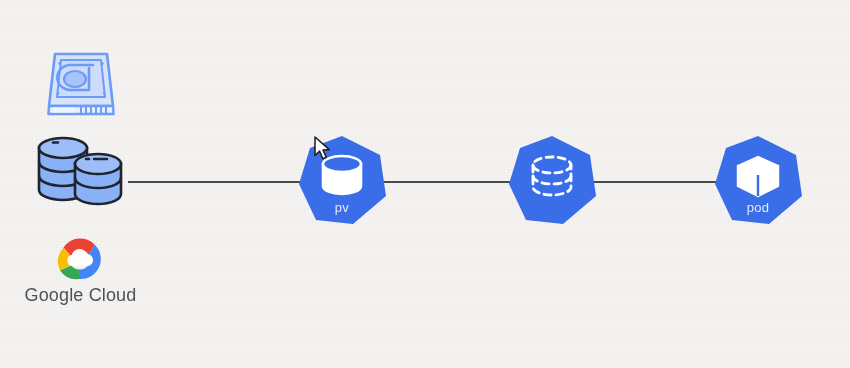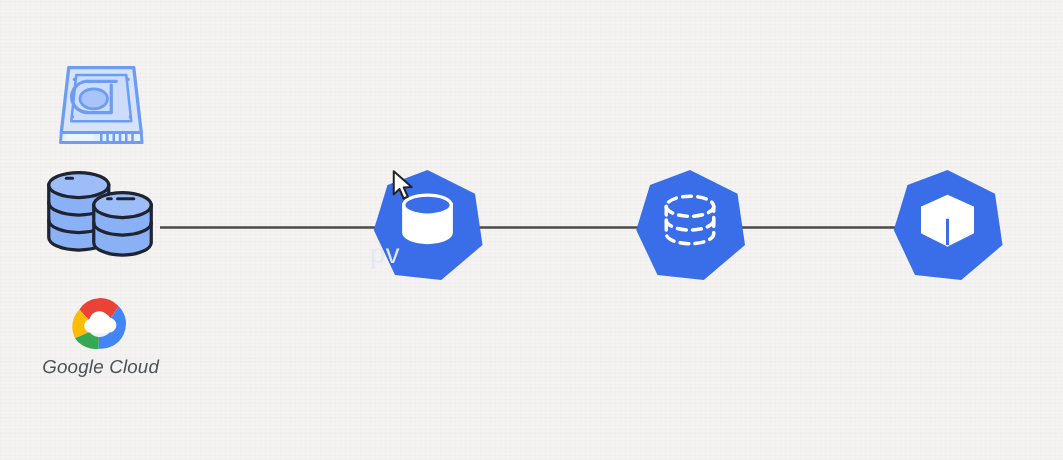--- a/index.html
+++ b/index.html
@@ -57,45 +57,44 @@
     margin-top: 26px;
     text-align: center;
   }
   .gcp-logo {
     display: block;
     margin: 0 auto;
   }
   .gcp-wordmark {
     margin-top: 5px;
     font-family: "Liberation Sans", sans-serif;
-    font-size: 15px;
+    font-size: 18px;
     letter-spacing: 0.15px;
     color: #4b5358;
     white-space: nowrap;
-    font-style: italic;
   }
 
   
   .node {
     position: absolute;
     width: 92px;
     height: 92px;
   }
   .node svg {
     display: block;
     overflow: visible;
   }
   .node-label {
     position: absolute;
     left: 0;
     right: 0;
     bottom: 12px;
-    text-align: left;
+    text-align: center;
     font-family: "Liberation Sans", sans-serif;
-    font-size: 22px;
+    font-size: 13px;
     color: #e4e8f5;
     letter-spacing: 0.3px;
     line-height: 1;
     pointer-events: none;
   }
 
   #node-pv  { left: 296px; top: 134px; }
   #node-pvc { left: 506px; top: 134px; }
   #node-pod { left: 712px; top: 134px; }
 
@@ -213,19 +212,20 @@
     <svg width="92" height="92" viewBox="0 0 92 92">
       <polygon points="46,2 84,21 90,62 57,90 20,86 3,50 14,14" fill="#3a6ee8"></polygon>
 
       <g stroke="#ffffff" stroke-width="2.4" stroke-linejoin="round">
         <polygon points="46,23 66,32 46,41 26,32" fill="#ffffff"></polygon>
         <polygon points="26,32 46,41 46,62 26,52" fill="#ffffff"></polygon>
         <polygon points="66,32 46,41 46,62 66,52" fill="#ffffff"></polygon>
         <line x1="46" y1="41" x2="46" y2="62" stroke="#3a6ee8" stroke-width="2.4"></line>
       </g>
     </svg>
+    <div class="node-label">pod</div>
   </div>
 
   <svg class="cursor" width="20" height="26" viewBox="0 0 20 26">
     <path d="M2 1 L2 19.5 L6.6 15.2 L9.9 22.8 L13.2 21.3 L10.0 14.0 L16.3 13.6 Z" fill="#ffffff" stroke="#232323" stroke-width="1.6" stroke-linejoin="round"></path>
   </svg>
 
 </div>
 
 </body></html>

